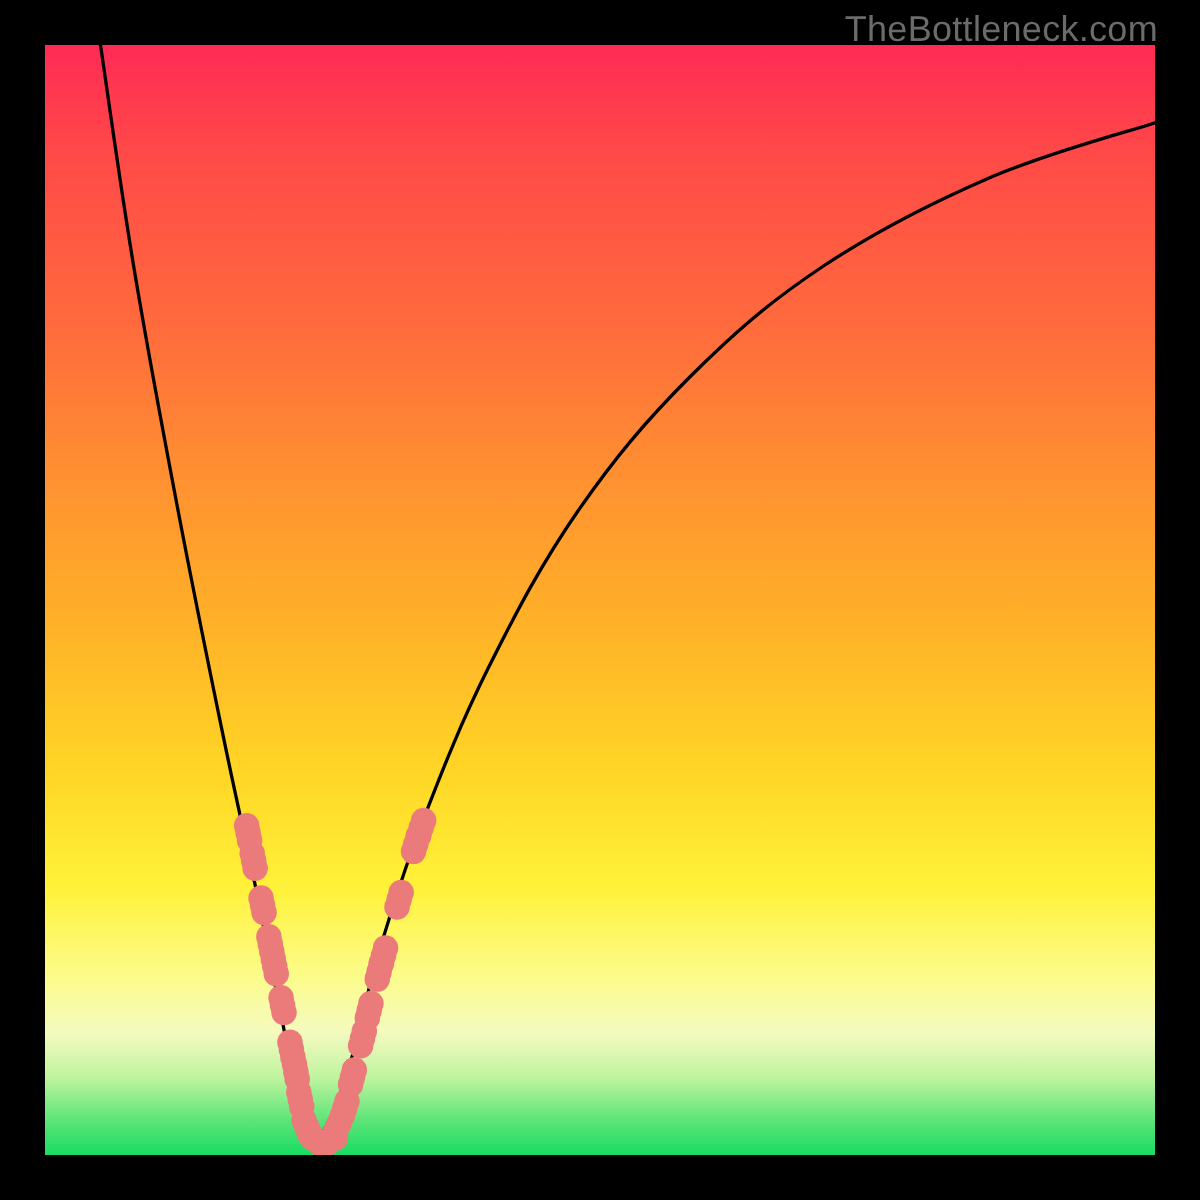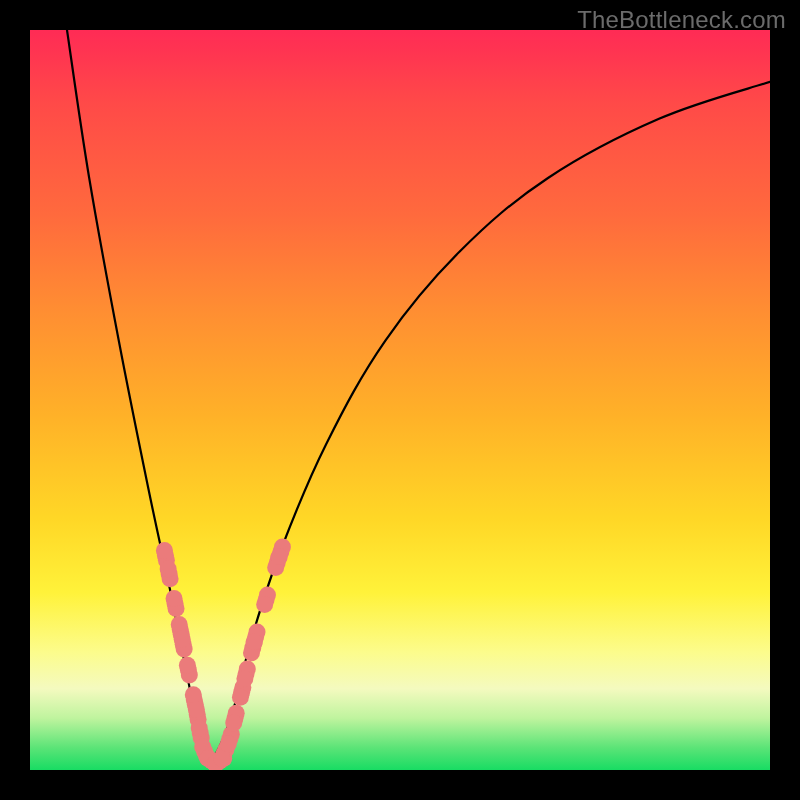--- a/index.html
+++ b/index.html
@@ -6,21 +6,21 @@
   html, body { width: 800px; height: 800px; overflow: hidden; background: #000; }
   .frame {
     position: relative;
     width: 800px;
     height: 800px;
     background: #000;
   }
   .watermark {
     position: absolute;
     top: 6px;
-    right: 14px;
+    right: 28px;
     font-family: Arial, Helvetica, sans-serif;
     font-size: 24px;
     font-weight: 500;
     color: #6b6b6b;
     letter-spacing: 0.2px;
     z-index: 10;
   }
   .plot-area {
     position: absolute;
     left: 30px;

